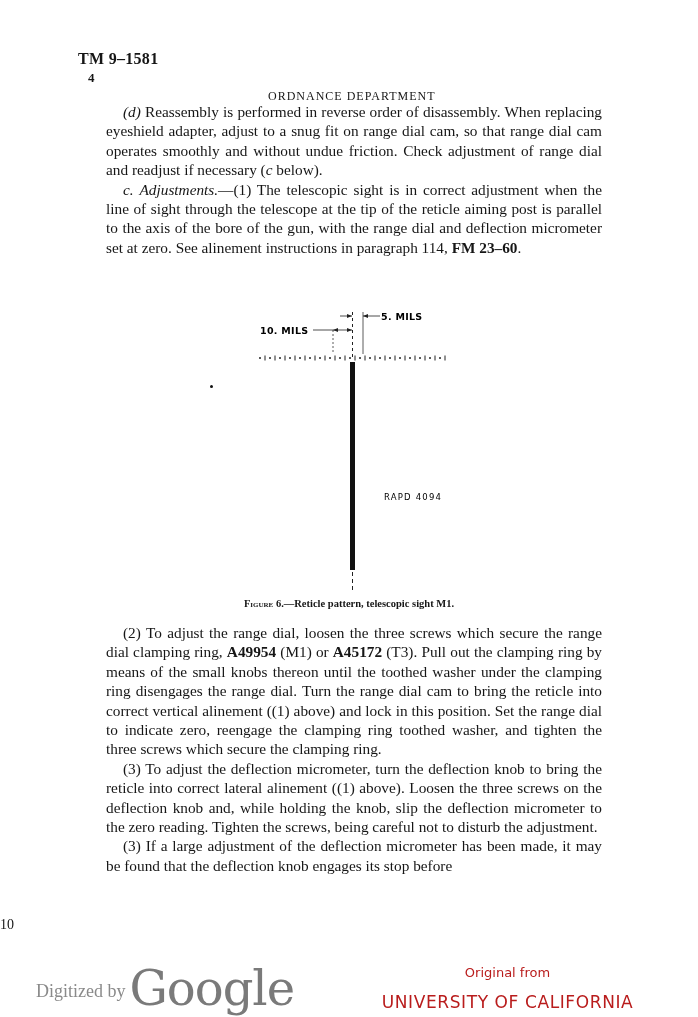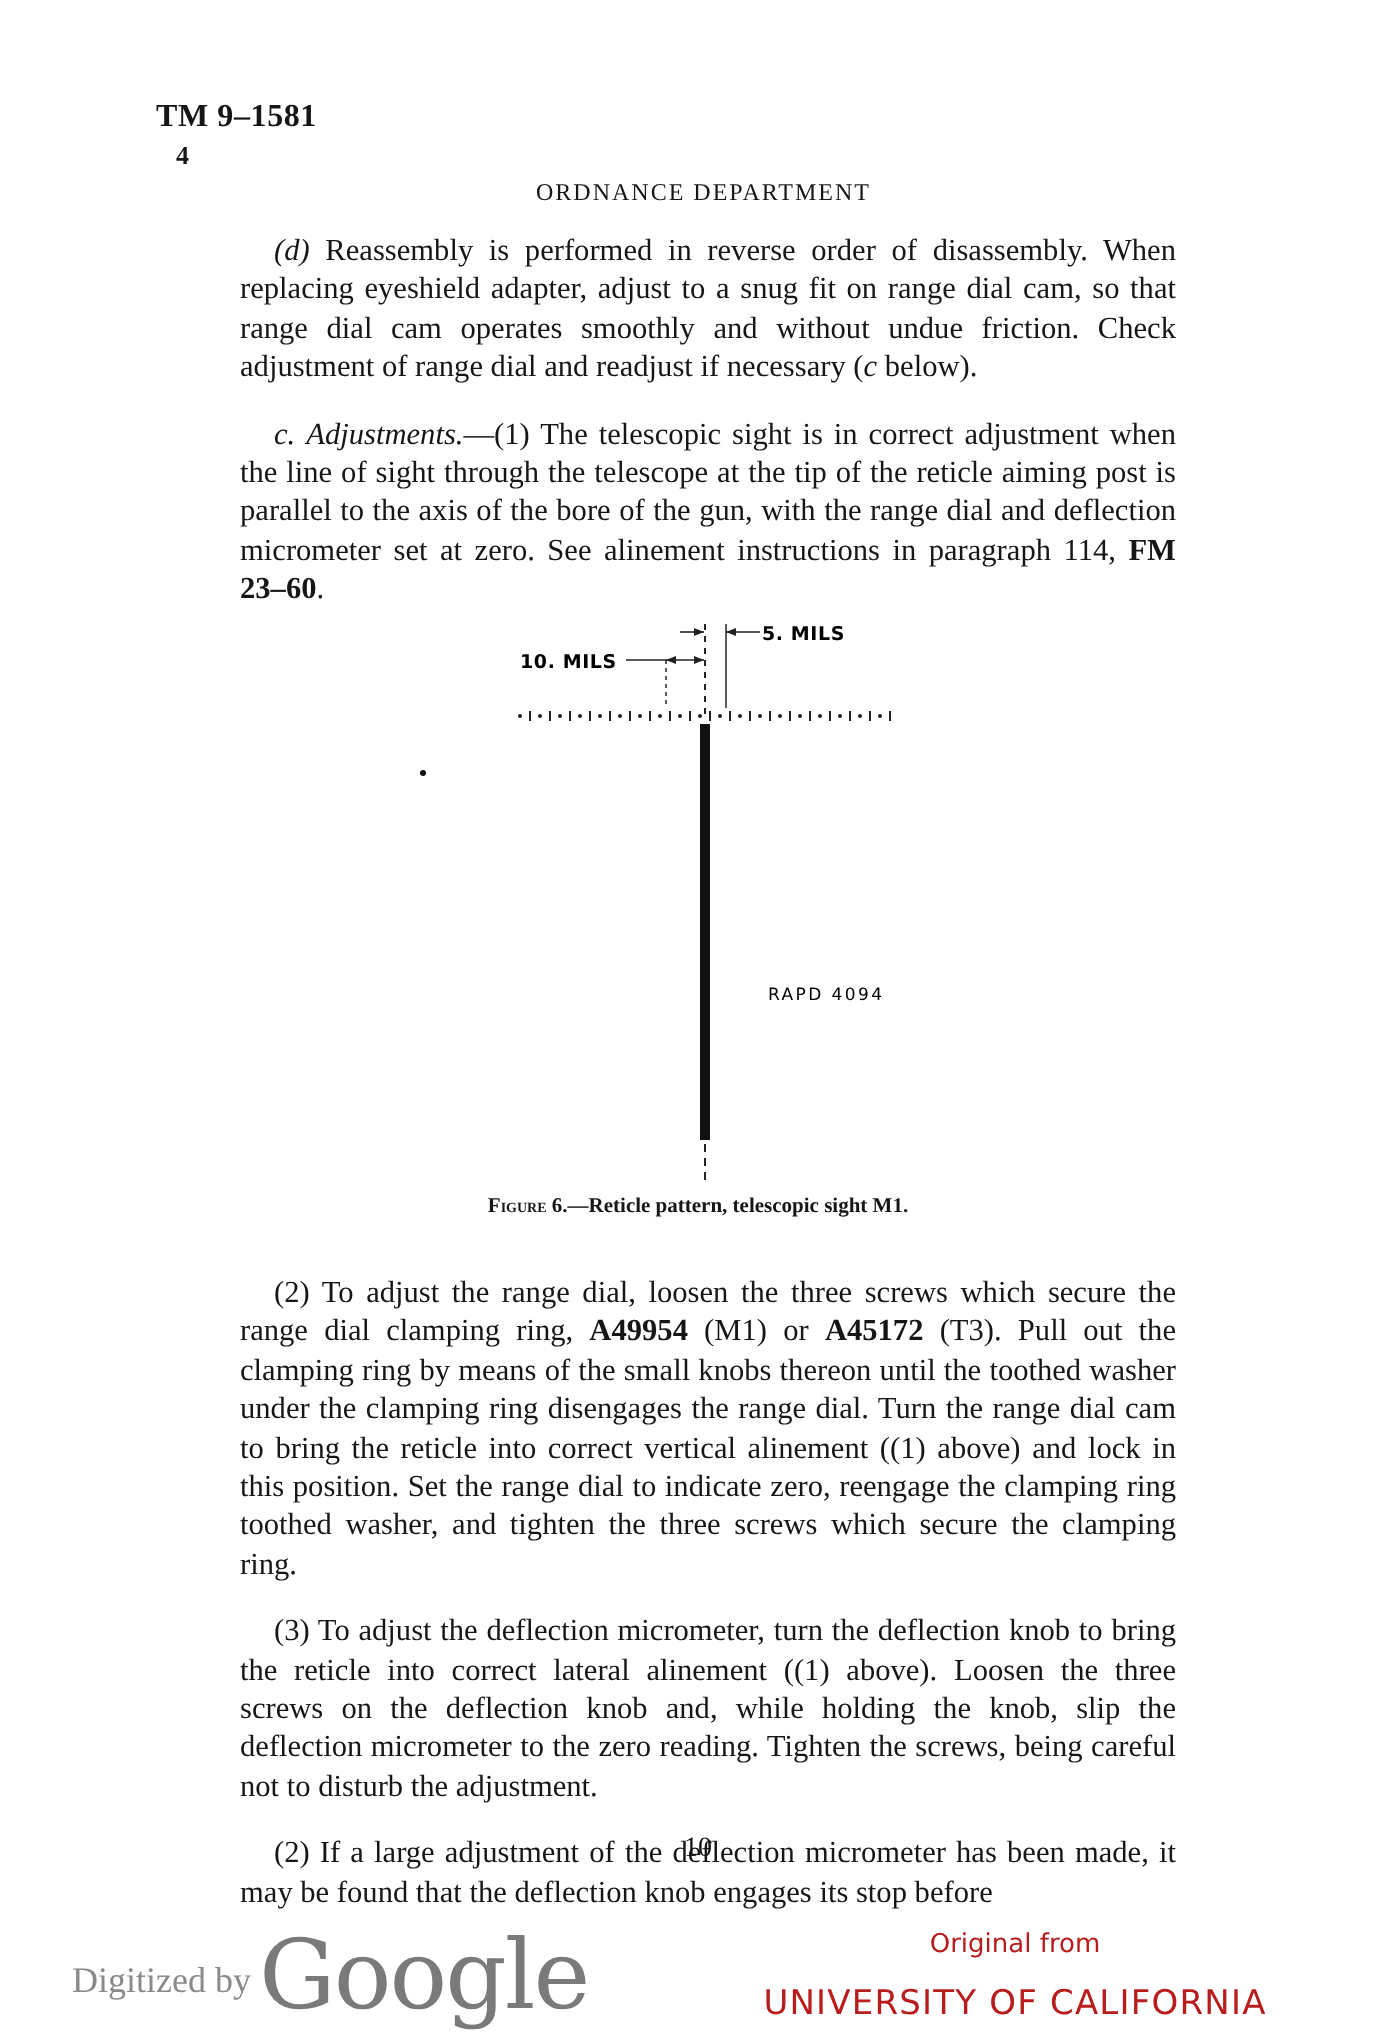--- a/index.html
+++ b/index.html
@@ -3,30 +3,30 @@
 <meta charset="utf-8">
 <style>
   html, body { margin: 0; padding: 0; background: #ffffff; }
   body { width: 698px; height: 1017px; position: relative; overflow: hidden; color: #161616;
          font-family: "DejaVu Serif", "Liberation Serif", serif; }
   .abs { position: absolute; }
   .tm { left: 78px; top: 50px; font-family: "Liberation Serif", serif; font-weight: bold; font-size: 16px; letter-spacing: 0.3px; }
   .pgnum { left: 88px; top: 70px; font-family: "Liberation Serif", serif; font-weight: bold; font-size: 13px; }
   .dept { left: 268px; top: 89px; font-family: "Liberation Serif", serif; font-size: 12px; letter-spacing: 1px; }
   .body-text { left: 106px; width: 496px; font-family: "Liberation Serif", serif; font-size: 15.3px; line-height: 19.4px; text-align: justify; }
-  .body-text p { margin: 14px; text-indent: 17px; }
+  .body-text p { margin: 0; text-indent: 17px; }
   .body-text .ital { font-style: italic; }
   .body-text .b { font-weight: bold; }
   .block1 { top: 102px; }
   .block2 { top: 623px; }
   .fig { left: 200px; top: 300px; width: 300px; height: 300px; }
   .fig-label { font-family: "DejaVu Sans", sans-serif; font-size: 9.5px; font-weight: bold; letter-spacing: 0.3px; }
   .caption { left: 0; width: 698px; top: 598px; text-align: center; font-family: "Liberation Serif", serif; font-size: 10.5px; font-weight: bold; }
   .caption .sc { font-variant: small-caps; }
-  .page-footer-num { left: 0; width: 698px; top: 917px; text-align: center; font-family: "Liberation Serif", serif; font-size: 14px; }
+  .page-footer-num { left: 0; width: 698px; top: 917px; text-align: left; font-family: "Liberation Serif", serif; font-size: 14px; }
   .wm-left { left: 36px; top: 960px; color: #8a8a8a; }
   .wm-left .dig { font-family: Liberation Serif, serif; font-size: 18px; vertical-align: 8px; }
   .wm-left .goog { font-family: "DejaVu Serif", serif; font-size: 48px; color: #7a7a7a; margin-left: 4px; letter-spacing: -1px; }
   .wm-right { left: 380px; width: 255px; top: 965px; text-align: center; color: #b91c1c; font-family: "DejaVu Sans", sans-serif; }
   .wm-right .of { font-size: 13px; display: block; }
   .wm-right .uc { font-size: 17px; display: block; letter-spacing: 0.6px; margin-top: 12px; }
   .stray-dot { left: 210px; top: 385px; width: 3px; height: 3px; border-radius: 50%; background: #111; }
 </style>
 </head>
 <body>
@@ -98,21 +98,21 @@
   <text class="fig-label" x="60" y="34">10. MILS</text>
   <text class="fig-label" x="181" y="20">5. MILS</text>
   <text class="fig-label" x="184" y="200" style="font-size:8.5px;font-weight:normal;letter-spacing:1.2px">RAPD 4094</text>
 </svg>
 
 <div class="abs caption"><span class="sc">Figure 6</span><span>.—Reticle pattern, telescopic sight </span><span>M1.</span></div>
 
 <div class="abs body-text block2">
   <p><span>(2) To adjust the range dial, loosen the three screws which secure the range dial clamping ring, </span><span class="b">A49954</span><span> (M1) or </span><span class="b">A45172</span><span> (T3). Pull out the clamping ring by means of the small knobs thereon until the toothed washer under the clamping ring disengages the range dial. Turn the range dial cam to bring the reticle into correct vertical alinement ((1) above) and lock in this position. Set the range dial to indicate zero, reengage the clamping ring toothed washer, and tighten the three screws which secure the clamping ring.</span></p>
   <p>(3) To adjust the deflection micrometer, turn the deflection knob to bring the reticle into correct lateral alinement ((1) above). Loosen the three screws on the deflection knob and, while holding the knob, slip the deflection micrometer to the zero reading. Tighten the screws, being careful not to disturb the adjustment.</p>
-  <p>(2) If a large adjustment of the deflection micrometer has been made, it may be found that the deflection knob engages its stop before</p>
+  <p>(3) If a large adjustment of the deflection micrometer has been made, it may be found that the deflection knob engages its stop before</p>
 </div>
 
 <div class="abs page-footer-num">10</div>
 
 <div class="abs wm-left">
   <span class="dig">Digitized by</span><span class="goog">Google</span>
 </div>
 <div class="abs wm-right">
   <span class="of">Original from</span>
   <span class="uc">UNIVERSITY OF CALIFORNIA</span>

